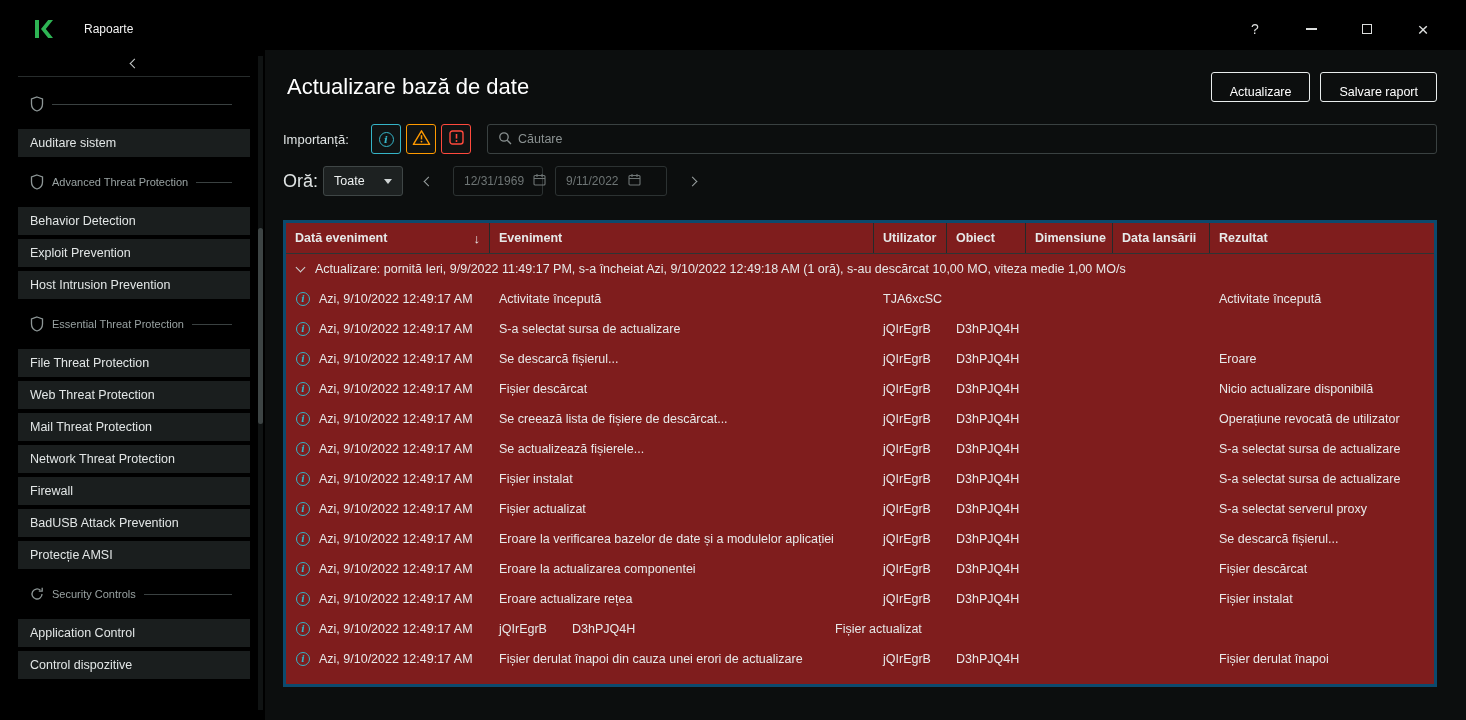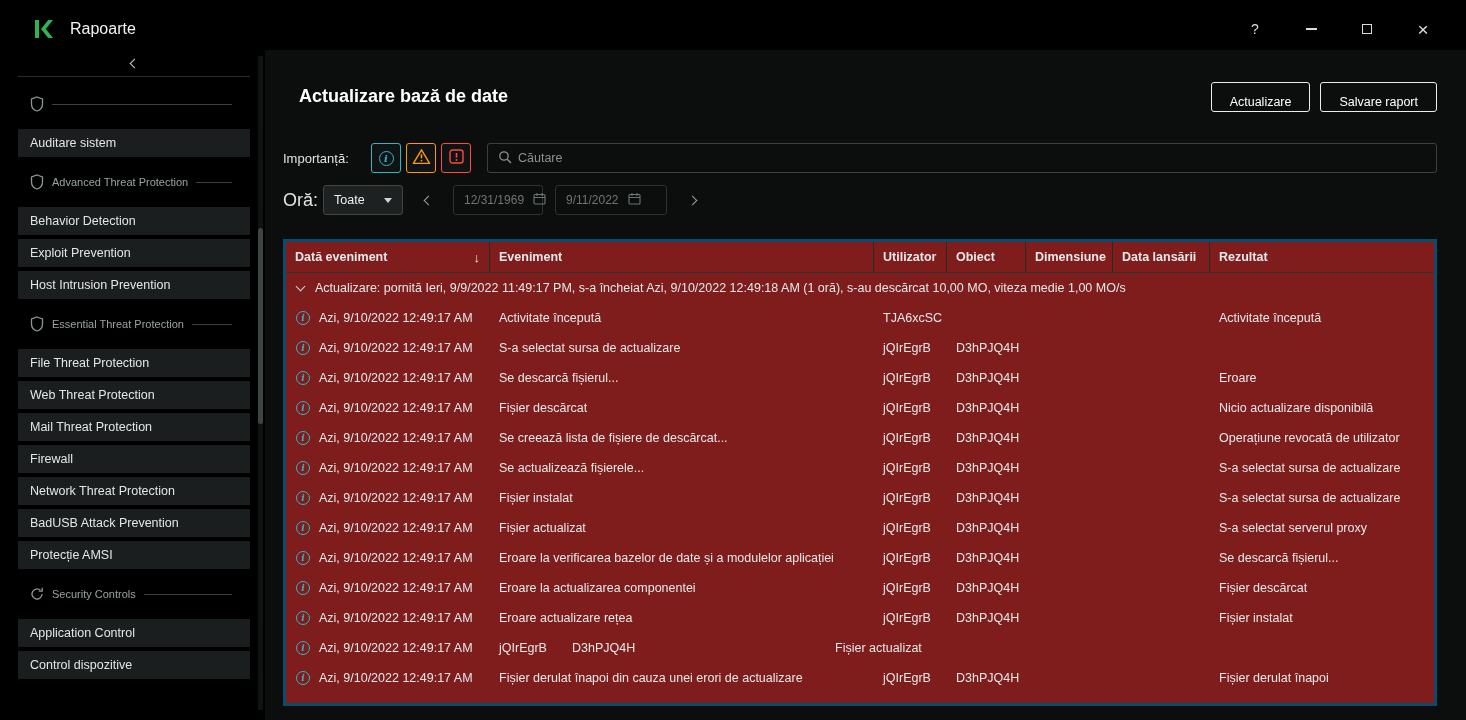--- a/index.html
+++ b/index.html
@@ -6,21 +6,21 @@
   html,body { margin:0; padding:0; }
   body {
     width:1466px; height:720px; position:relative; overflow:hidden;
     background:#000; color:#e6e9e9;
     font-family:"Liberation Sans", sans-serif; font-size:12.5px;
   }
 
   
   .titlebar { position:absolute; left:18px; top:8px; right:18px; height:42px; display:flex; align-items:center; }
   .logo { width:24px; height:24px; margin-left:12px; flex:0 0 auto; }
-  .app-title { margin-left:16px; font-size:16px; color:#f2f2f2; }
+  .app-title { margin-left:30px; font-size:12px; color:#f2f2f2; }
   .win-controls { margin-left:auto; display:flex; align-items:center; gap:34px; margin-right:14px; color:#dcdedd; }
   .win-btn { width:22px; height:22px; display:flex; align-items:center; justify-content:center; cursor:default; }
   .help-glyph { font-size:14px; }
   .min-bar { width:11px; height:1.6px; background:#dcdedd; display:inline-block; }
   .max-box { width:10px; height:10px; border:1.3px solid #dcdedd; display:inline-block; }
   .close-glyph { font-size:19px; line-height:1; }
 
   
   .sidebar { position:absolute; left:18px; top:50px; width:232px; bottom:0; overflow:hidden; }
   .collapse-bar { height:27px; border-bottom:1px solid #272c2c; display:flex; align-items:center; justify-content:center; color:#c8cdcd; }
@@ -34,21 +34,21 @@
   .entries > .section:first-child { margin-top:0; }
   .sec-icon { display:flex; align-items:center; color:#8d9696; }
   .sec-label { font-size:11px; color:#99a2a2; white-space:nowrap; }
   .sec-line { flex:1; height:1px; background:#3a4141; margin-right:18px; }
   .side-scroll { position:absolute; left:258px; top:56px; width:5px; bottom:10px; background:#101313; }
   .side-thumb { position:absolute; top:172px; height:196px; width:5px; background:#3d4444; border-radius:3px; }
 
   
   .main { position:absolute; left:265px; top:50px; right:0; bottom:0; background:#0c0e0e; padding:0 29px 0 18px; }
   .title-row { display:flex; align-items:center; margin-top:20px; }
-  .page-title { font-size:18px; font-weight:bold; color:#fff; margin:16px; }
+  .page-title { font-size:22px; font-weight:normal; color:#fff; margin:4px; }
   .actions { margin-left:auto; display:flex; }
   .btn { height:30px; padding:12px 18px; border:1px solid #e9eded; border-radius:3px; background:transparent; color:#fff; font-size:12.5px; margin-left:10px; font-family:inherit; cursor:default; }
 
   .filter-row { display:flex; align-items:center; margin-top:20px; }
   .filter-label { width:88px; font-size:13px; color:#dfe3e3; flex:0 0 auto; }
   .sev-btn { width:30px; height:30px; border-radius:3px; margin-right:5px; display:flex; align-items:center; justify-content:center; background:#101313; cursor:default; }
   .sev-info { border:1px solid #35b4c7; }
   .sev-warn { border:1px solid #ff9a00; }
   .sev-crit { border:1px solid #ff4a3d; }
   .ico-info { width:15px; height:15px; border:1.4px solid #35b4c7; border-radius:50%; color:#35b4c7;
@@ -174,25 +174,25 @@
 
   <div class="nav-item">
     <span class="nav-label">Web Threat Protection</span>
   </div>
 
   <div class="nav-item">
     <span class="nav-label">Mail Threat Protection</span>
   </div>
 
   <div class="nav-item">
+    <span class="nav-label">Network Threat Protection</span>
+  </div>
+
+  <div class="nav-item">
     <span class="nav-label">Firewall</span>
-  </div>
-
-  <div class="nav-item">
-    <span class="nav-label">Network Threat Protection</span>
   </div>
 
   <div class="nav-item">
     <span class="nav-label">BadUSB Attack Prevention</span>
   </div>
 
   <div class="nav-item">
     <span class="nav-label">Protecție AMSI</span>
   </div>
 

